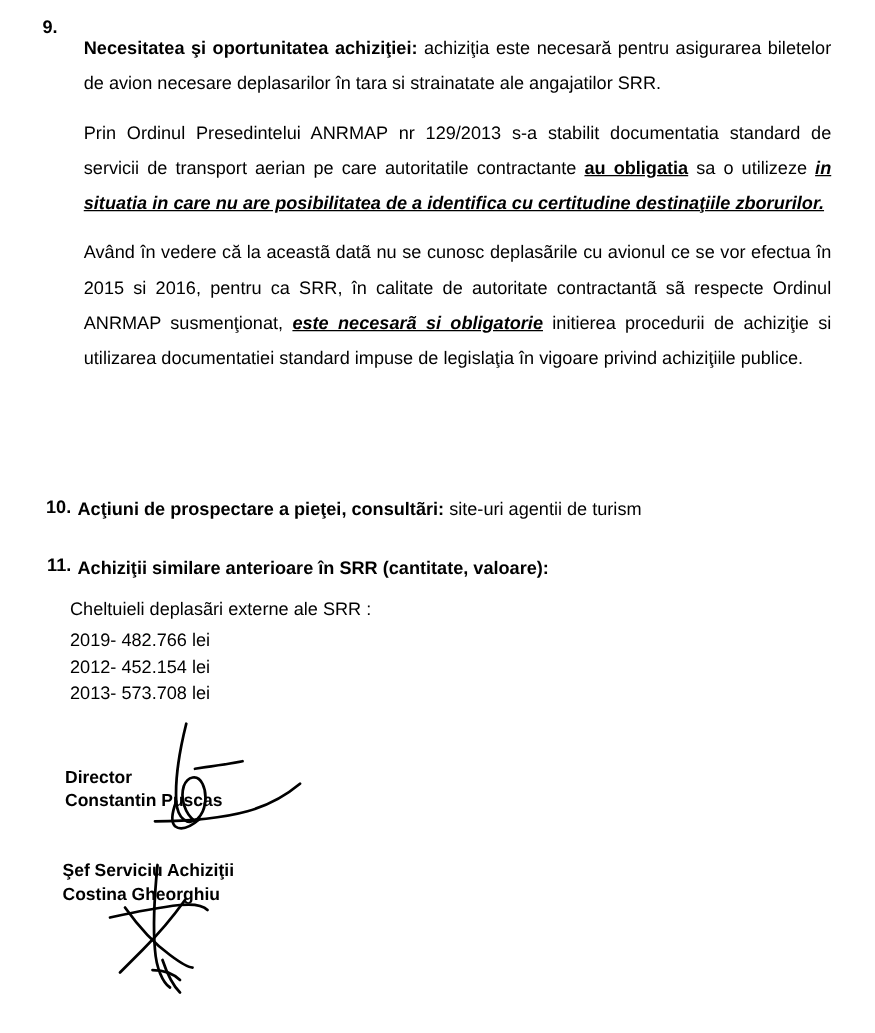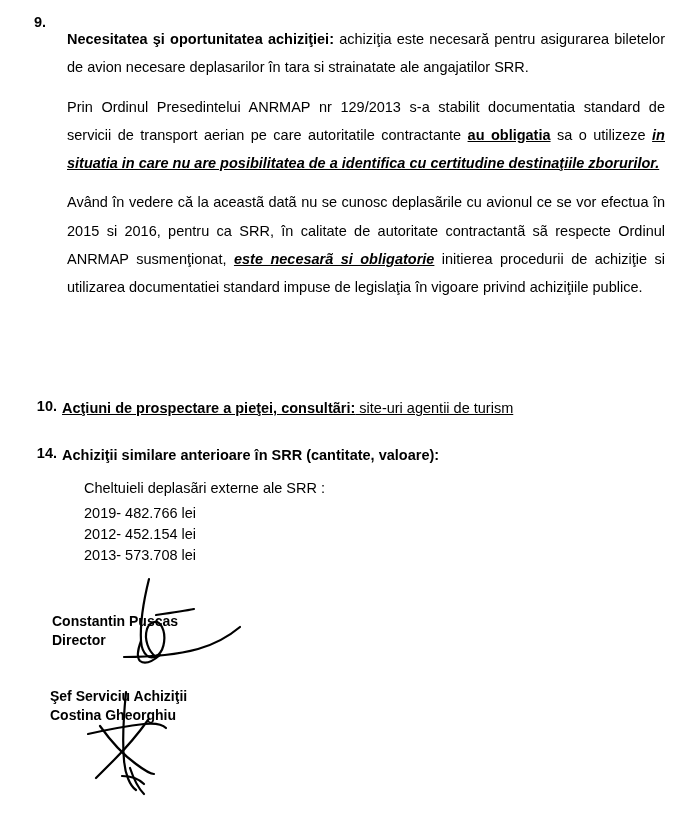--- a/index.html
+++ b/index.html
@@ -67,21 +67,20 @@
     top: 398px;
     width: 664px;
   }
   #item10 .item-num {
     width: 28px;
     left: 15px;
   }
   #item10 .item-body {
     margin-left: 48px;
     line-height: 1.5;
-    text-decoration: underline;
   }
 
   
   #item11 {
     left: 14px;
     top: 445px;
     width: 664px;
   }
   #item11 .item-num {
     width: 28px;
@@ -92,21 +91,20 @@
     line-height: 1.5;
   }
 
   
   #expenses {
     position: absolute;
     left: 56px;
     top: 478px;
     font-size: 14.5px;
     line-height: 1.45;
-    margin-left: 28px;
   }
   #expenses .exp-head {
     margin-bottom: 4px;
   }
   #expenses .exp-line {
     white-space: pre;
   }
 
   
   .sig-block {
@@ -140,36 +138,36 @@
   </div>
 
   <div class="item" id="item10">
     <span class="item-num">10.</span>
     <div class="item-body">
       <span class="bold">Acţiuni de prospectare a pieţei, consultãri:</span><span> site-uri agentii de turism</span>
     </div>
   </div>
 
   <div class="item" id="item11">
-    <span class="item-num">14.</span>
+    <span class="item-num">11.</span>
     <div class="item-body">
       <span class="bold">Achiziţii similare anterioare în SRR (cantitate, valoare):</span>
     </div>
   </div>
 
   <div id="expenses">
     <div class="exp-head">Cheltuieli deplasãri externe ale SRR :</div>
     <div class="exp-line">2019- 482.766 lei</div>
     <div class="exp-line">2012- 452.154 lei</div>
     <div class="exp-line">2013- 573.708 lei</div>
   </div>
 
   <div class="sig-block" id="sig1">
+    <div>Director</div>
     <div>Constantin Puscas</div>
-    <div>Director</div>
   </div>
 
   <svg class="sig-scribble" id="scribble1" width="180" height="100" viewBox="0 0 180 100">
     <g fill="none" stroke="#000000" stroke-width="2.2" stroke-linecap="round" stroke-linejoin="round">
       <path d="M29,4 C24,24 20,48 21,66 C22,80 30,86 38,80 C45,74 46,60 42,52 C38,44 30,46 27,54 C24,64 28,76 36,82"></path>
       <path d="M21,66 C18,74 16,82 20,86 C25,90 33,86 40,80"></path>
       <path d="M4,82 C28,82 56,80 78,74 C96,69 108,62 120,52"></path>
       <path d="M36,40 C50,38 64,36 74,34"></path>
     </g>
   </svg>

